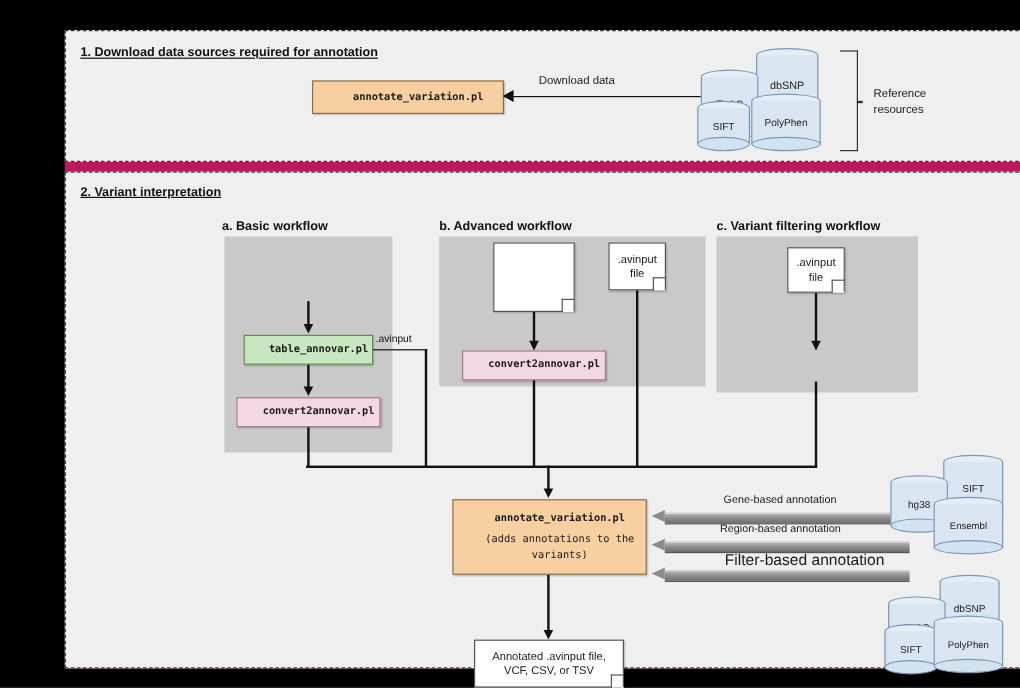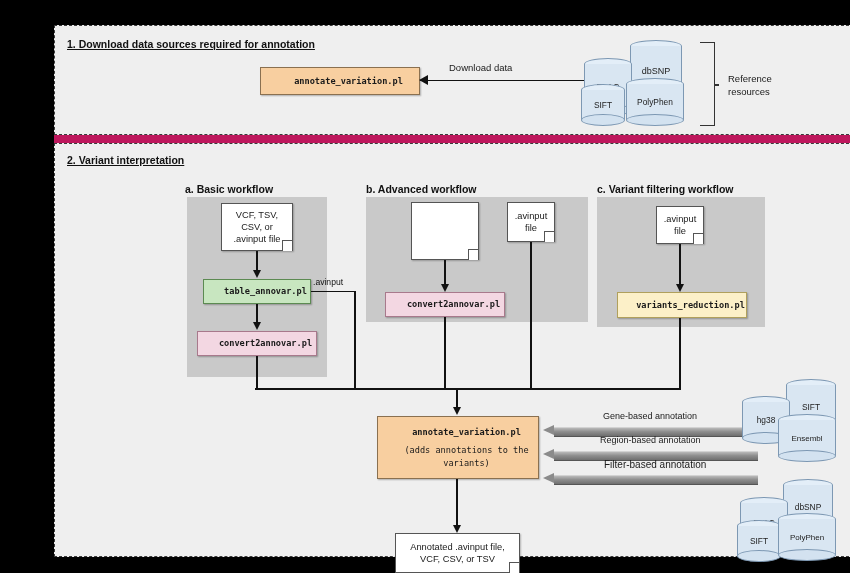--- a/index.html
+++ b/index.html
@@ -98,26 +98,20 @@
     <div class="label-m" style="left:673px;top:47px;">Reference</div>
     <div class="label-m" style="left:673px;top:60px;">resources</div>
   </div>
 
   <div class="section" id="section2">
     <div class="sec-title" style="left:12px;top:10px;">2. Variant interpretation</div>
 
     <div class="panel-title" style="left:130px;top:39px;">a. Basic workflow</div>
     <div class="panel" style="left:132px;top:53px;width:140px;height:180px;"></div>
 
-    <div class="note" style="left:166px;top:59px;width:72px;height:48px;">
-      <span style="white-space:pre-line;">VCF, TSV,
-CSV, or
-.avinput file</span>
-      <span class="dogear"></span>
-    </div>
     <div class="line vline" style="left:201px;top:107px;height:21px;"></div>
     <div class="arrowhead ah-down" style="left:197.5px;top:126px;"></div>
 
     <div class="procbox" style="left:148px;top:135px;width:108px;height:25px;background:#c8e6c0;border:1px solid #5c8a52;">
       <span>table_annovar.pl</span>
     </div>
 
     <div class="line vline" style="left:201px;top:160px;height:20px;"></div>
     <div class="arrowhead ah-down" style="left:197.5px;top:178px;"></div>
 
@@ -156,23 +150,20 @@
     <div class="panel" style="left:542px;top:53px;width:168px;height:130px;"></div>
 
     <div class="note" style="left:601px;top:62px;width:48px;height:38px;">
       <span style="white-space:pre-line;">.avinput
 file</span>
       <span class="dogear"></span>
     </div>
     <div class="line vline" style="left:624px;top:100px;height:42px;"></div>
     <div class="arrowhead ah-down" style="left:620.5px;top:140px;"></div>
 
-    <div class="procbox" style="left:562px;top:148px;width:130px;height:26px;background:#fcf0c8;border:1px solid #b0a05c;">
-      <span>variants_reduction.pl</span>
-    </div>
     <div class="line vline" style="left:624px;top:174px;height:71px;"></div>
 
     <div class="line hline" style="left:200px;top:244px;width:426px;"></div>
     <div class="line vline" style="left:401px;top:244px;height:22px;"></div>
     <div class="arrowhead ah-down" style="left:397.5px;top:263px;"></div>
 
     <div class="procbox" style="left:322px;top:272px;width:162px;height:63px;background:#f8cfa0;border:1px solid #8a7050;">
       <span style="margin-bottom:6px;">annotate_variation.pl</span>
       <span style="white-space:pre-line;font-weight:normal;">(adds annotations to the
 variants)</span>
@@ -187,21 +178,21 @@
     <div class="blockarrow" style="left:488px;top:305px;width:215px;">
       <div class="head"></div>
         <div class="shaft"></div>
     </div>
     <div class="label-m" style="left:545px;top:291px;font-size:9px;">Region-based annotation</div>
 
     <div class="blockarrow" style="left:488px;top:329px;width:215px;">
       <div class="head"></div>
         <div class="shaft"></div>
     </div>
-    <div class="label-m" style="left:549px;top:315px;font-size:10px;">Filter-based annotation</div>
+    <div class="label-m" style="left:549px;top:315px;font-size:13px;">Filter-based annotation</div>
 
     <div class="cyl" style="left:731px;top:235px;width:50px;height:56px;z-index:2;">
       <div class="top"></div>
         <div class="body"></div>
         <div class="bot"></div>
       <div class="cap" style="font-size:8.4px;">SIFT</div>
     </div>
     <div class="cyl" style="left:687px;top:252px;width:48px;height:48px;z-index:3;">
       <div class="top"></div>
         <div class="body"></div>

